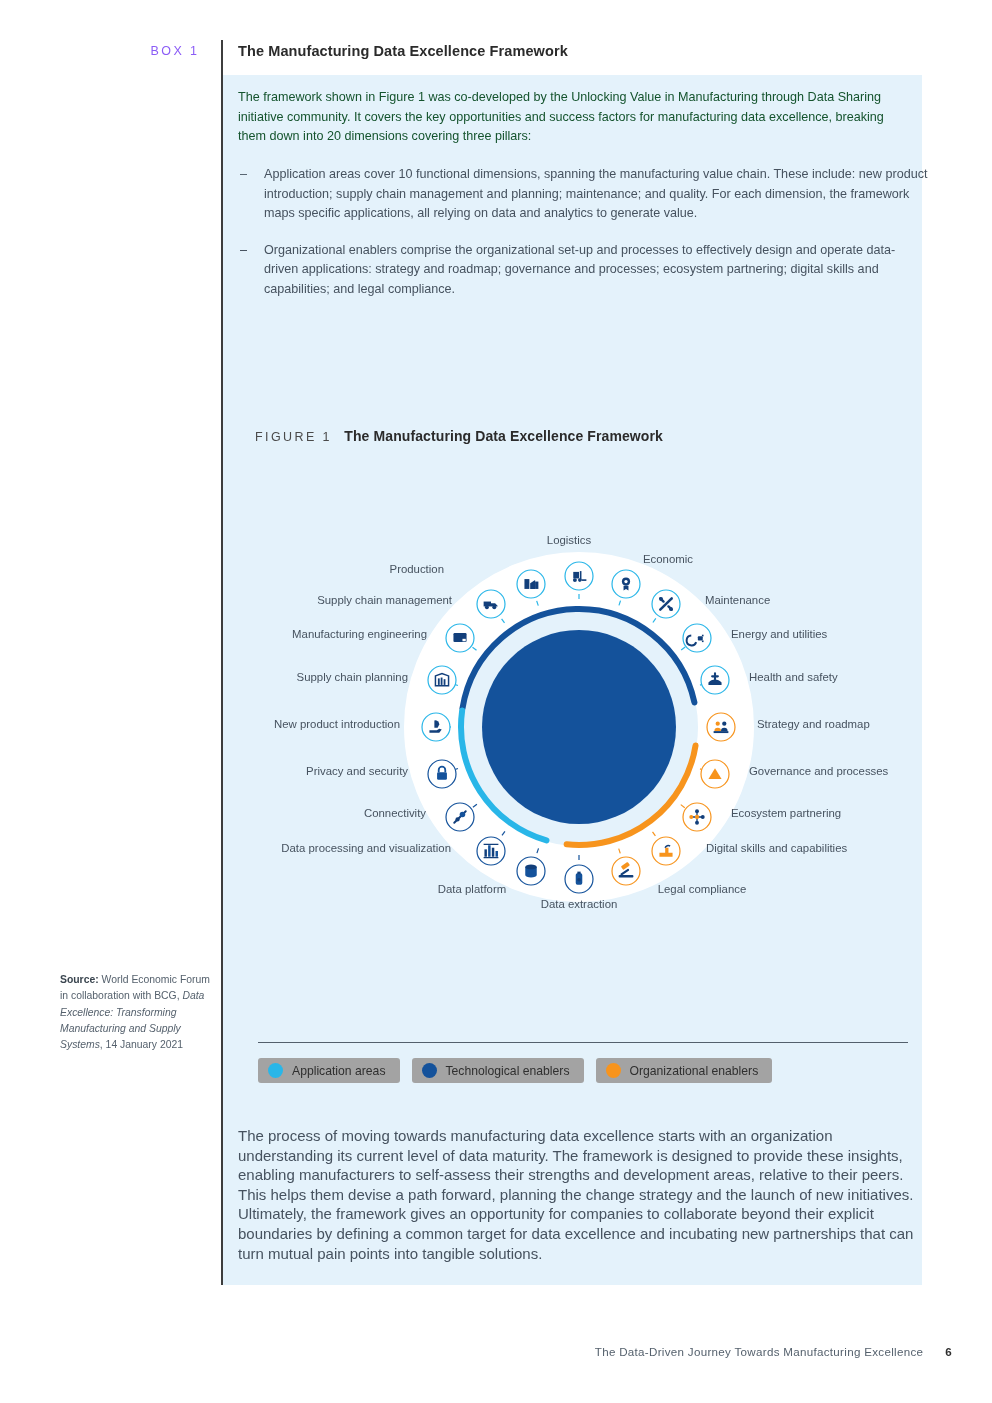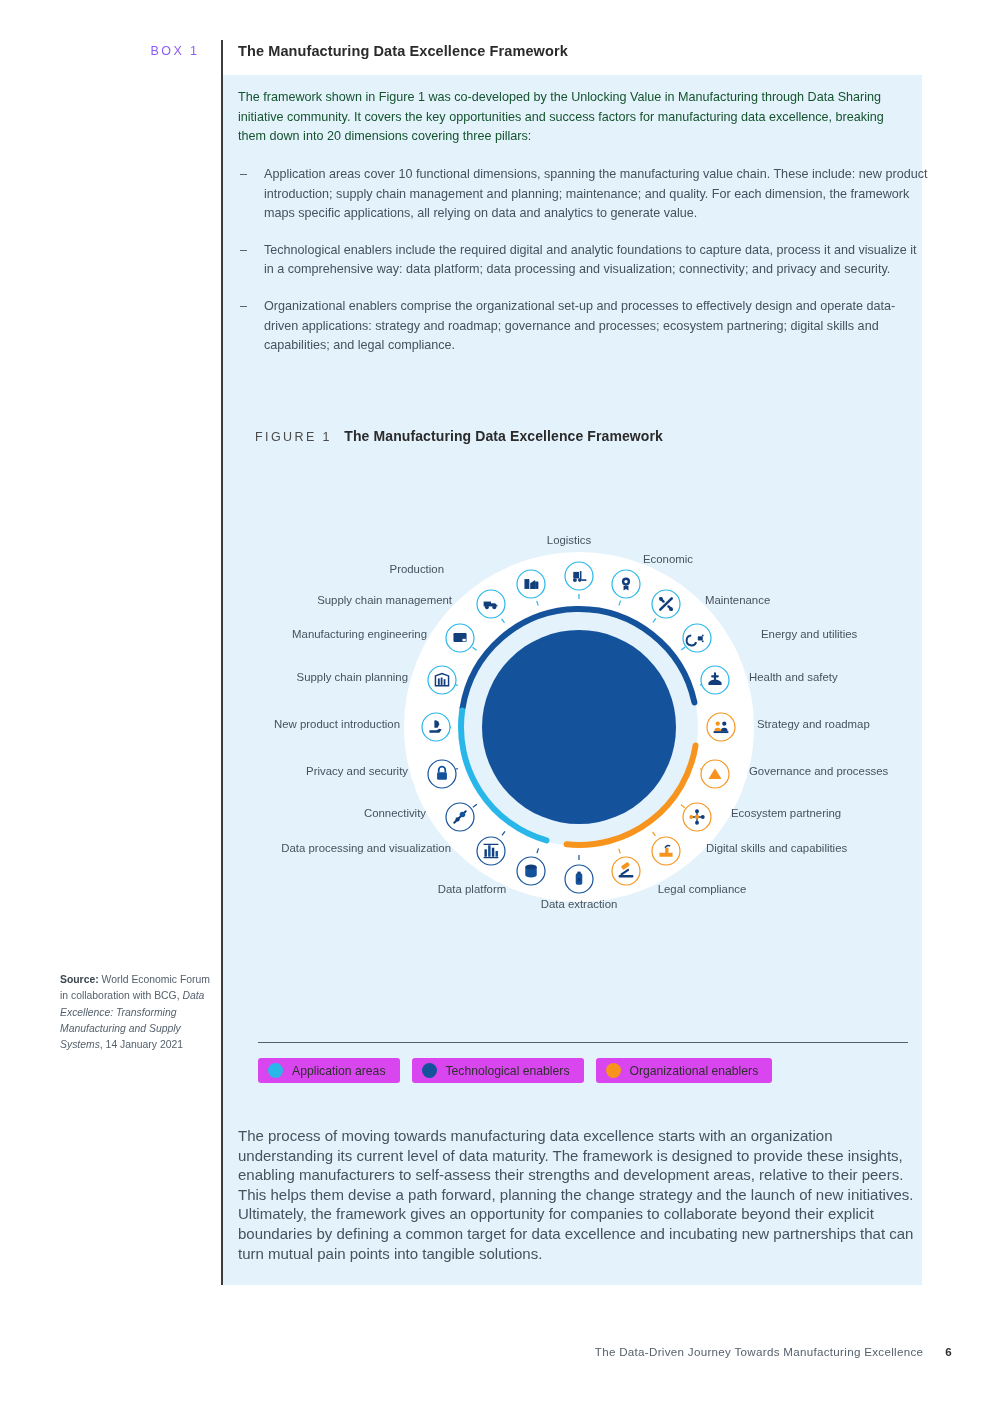--- a/index.html
+++ b/index.html
@@ -148,21 +148,21 @@
     position: absolute;
     left: 258px;
     top: 1058px;
     display: flex;
     gap: 12px;
   }
   .legend-item {
     display: flex;
     align-items: center;
     gap: 9px;
-    background: #d946ef;
+    background: #a3a3a3;
     border-radius: 3px;
     padding: 5px 14px 5px 10px;
     font-size: 12.2px;
     color: #2f2f2f;
   }
   .legend-dot {
     width: 15px;
     height: 15px;
     border-radius: 50%;
     flex: 0 0 auto;
@@ -220,21 +220,20 @@
 
 <div id="intro">The framework shown in Figure 1 was co-developed by the Unlocking Value in Manufacturing through Data Sharing initiative community. It covers the key opportunities and success factors for manufacturing data excellence, breaking them down into 20 dimensions covering three pillars:</div>
 
 <div id="bullets">
   <div class="bullet">
     <span class="dash">–</span>
     <span>Application areas cover 10 functional dimensions, spanning the manufacturing value chain. These include: new product introduction; supply chain management and planning; maintenance; and quality. For each dimension, the framework maps specific applications, all relying on data and analytics to generate value.</span>
   </div>
   <div class="bullet">
     <span class="dash">–</span>
-    <span>Technological enablers include the required digital and analytic foundations to capture data, process it and visualize it in a comprehensive way: data platform; data processing and visualization; connectivity; and privacy and security.</span>
   </div>
   <div class="bullet">
     <span class="dash">–</span>
     <span>Organizational enablers comprise the organizational set-up and processes to effectively design and operate data-driven applications: strategy and roadmap; governance and processes; ecosystem partnering; digital skills and capabilities; and legal compliance.</span>
   </div>
 </div>
 
 <div id="figure-head">
   <span id="figure-kicker">FIGURE 1</span>
   <span id="figure-title">The Manufacturing Data Excellence Framework</span>
@@ -447,21 +446,21 @@
             <circle cx="4" cy="4" r="2.4" fill="#123f7b"></circle>
           </g>
         </g>
       </g>
   </svg>
   <div id="wheel-labels">
       <div class="wlabel l" style="top: 73px; left: 0px; width: 206px; margin-top: 10px;">Production</div>
       <div class="wlabel c" style="top: 54px; left: 241px; width: 180px;">Logistics</div>
       <div class="wlabel c" style="top: 73px; left: 340px; width: 180px;">Economic</div>
       <div class="wlabel r" style="top: 114px; left: 467px;">Maintenance</div>
-      <div class="wlabel r" style="top: 148px; left: 493px; margin-left: 30px;">Energy and utilities</div>
+      <div class="wlabel r" style="top: 148px; left: 493px;">Energy and utilities</div>
       <div class="wlabel r" style="top: 191px; left: 511px;">Health and safety</div>
       <div class="wlabel r" style="top: 238px; left: 519px;">Strategy and roadmap</div>
       <div class="wlabel r" style="top: 285px; left: 511px;">Governance and processes</div>
       <div class="wlabel r" style="top: 327px; left: 493px;">Ecosystem partnering</div>
       <div class="wlabel r" style="top: 362px; left: 468px;">Digital skills and capabilities</div>
       <div class="wlabel c" style="top: 403px; left: 374px; width: 180px;">Legal compliance</div>
       <div class="wlabel c" style="top: 418px; left: 251px; width: 180px;">Data extraction</div>
       <div class="wlabel c" style="top: 403px; left: 144px; width: 180px;">Data platform</div>
       <div class="wlabel l" style="top: 362px; left: 0px; width: 213px;">Data processing and visualization</div>
       <div class="wlabel l" style="top: 327px; left: 0px; width: 188px;">Connectivity</div>

